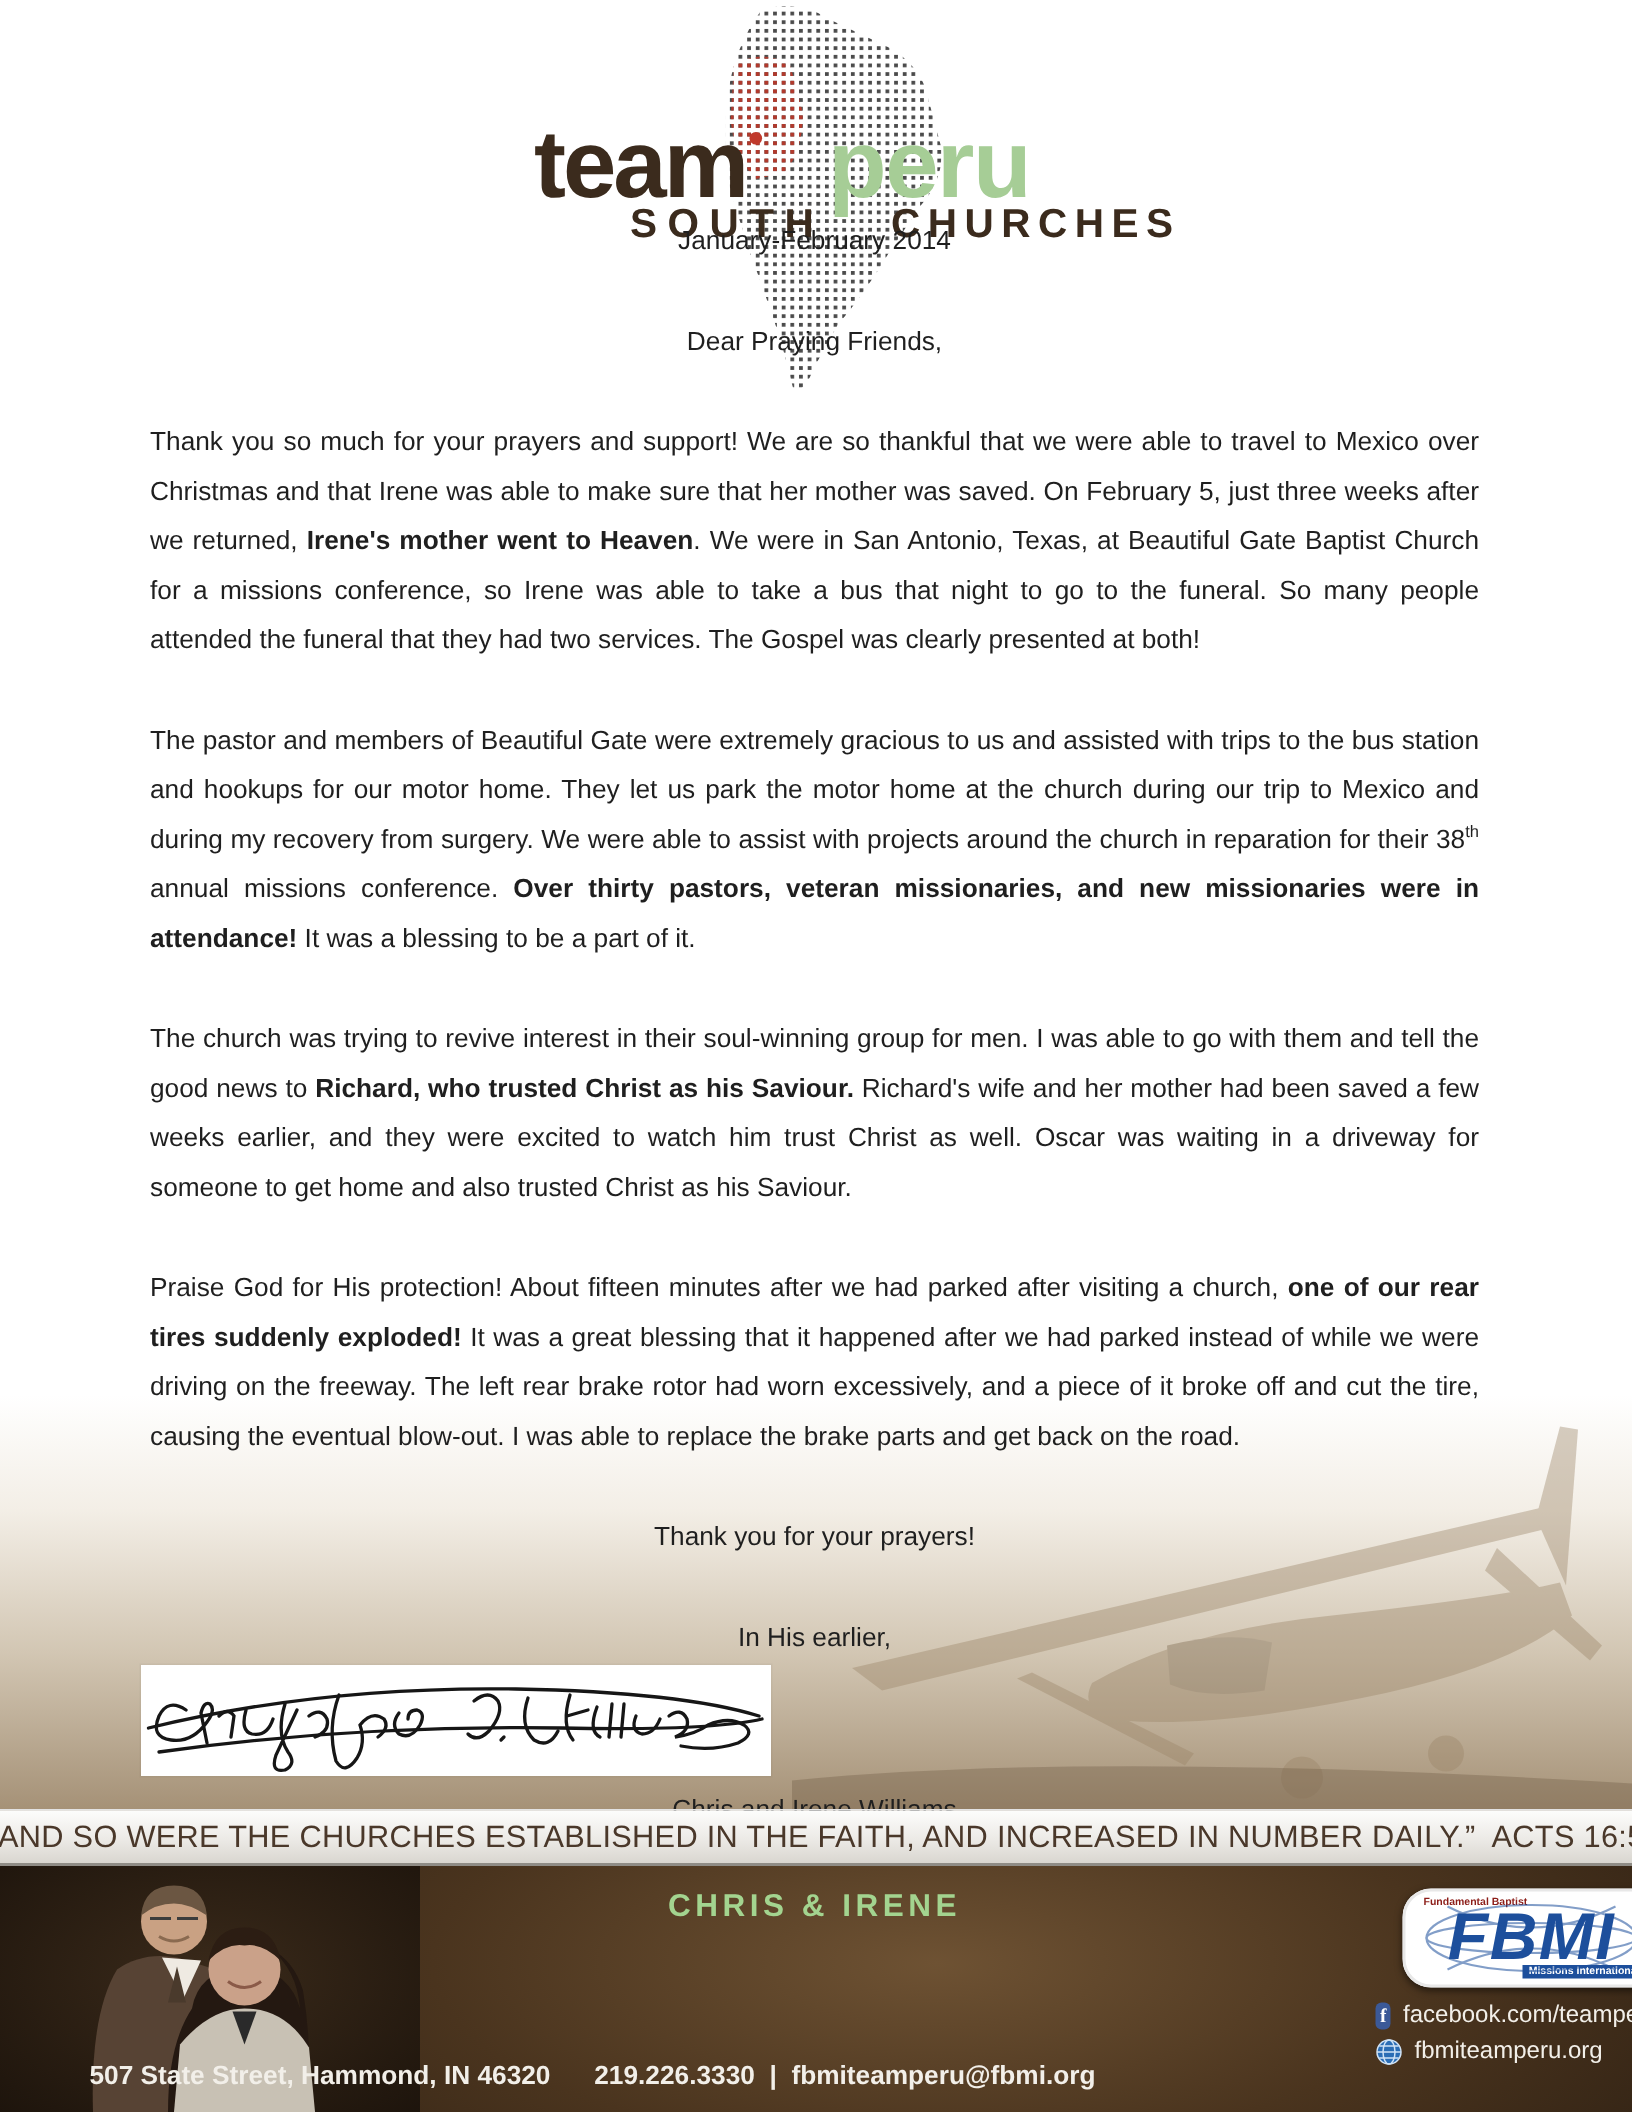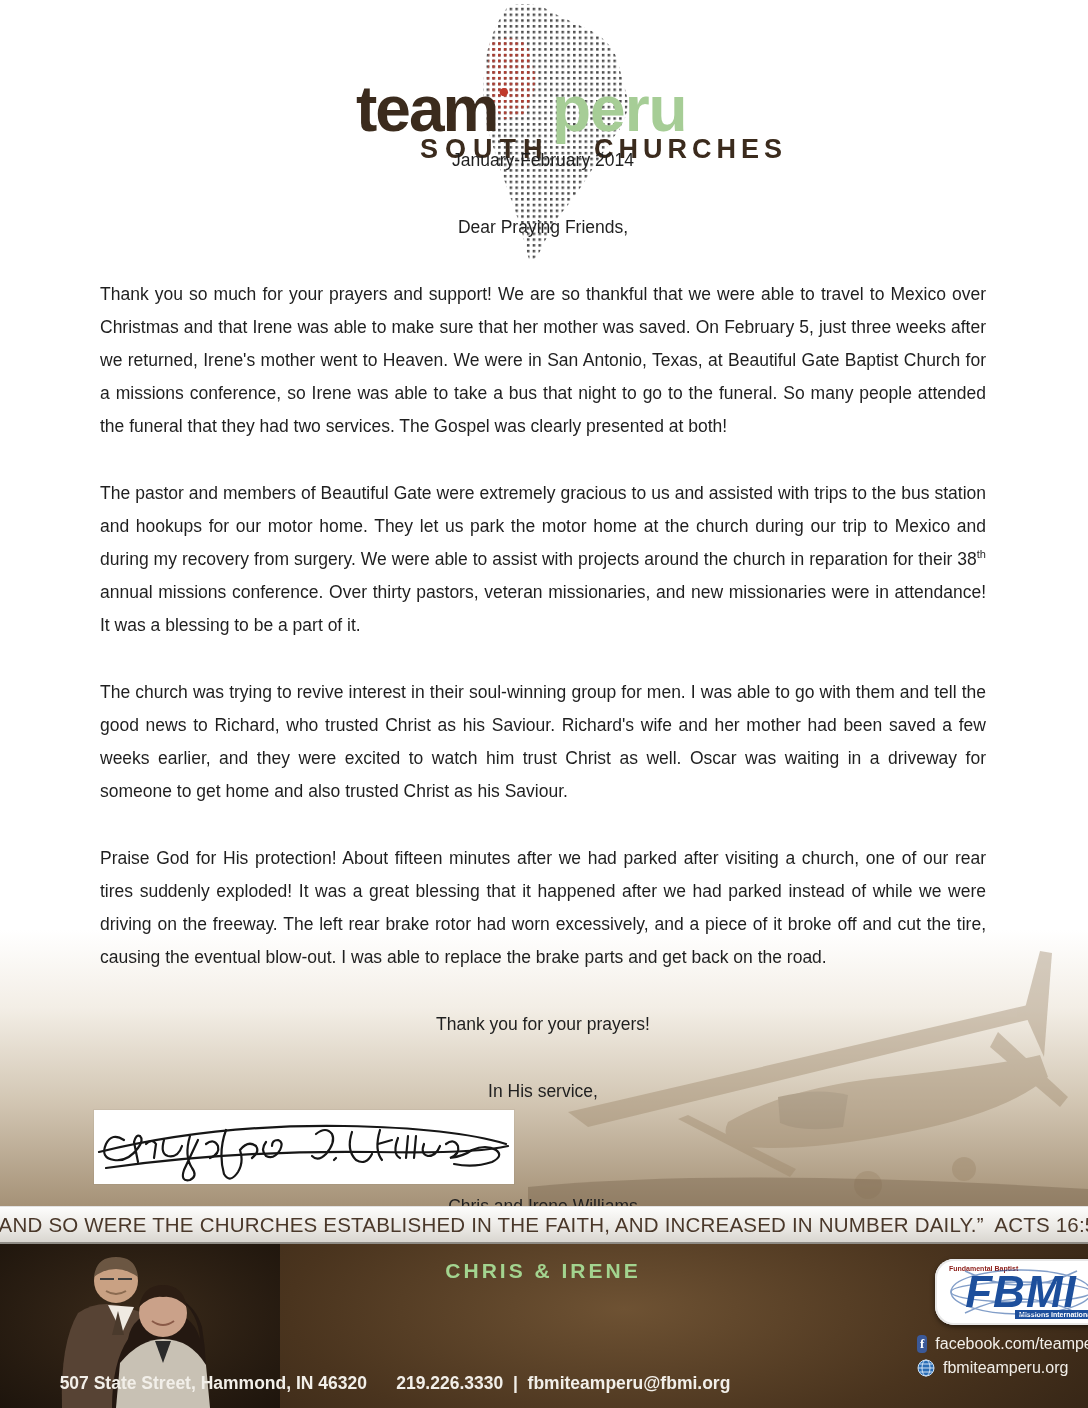--- a/index.html
+++ b/index.html
@@ -25,21 +25,21 @@
   .logo .word-south{position:absolute;left:420px;top:134px;font-size:27px;font-weight:700;
     letter-spacing:7px;color:#3b2b1d;}
   .logo .word-america{position:absolute;left:594px;top:134px;font-size:27px;font-weight:700;
     letter-spacing:5px;color:#3b2b1d;}
 
   
   .letter{position:absolute;left:100px;top:144px;width:886px;z-index:2;
     font-size:17.5px;line-height:33px;}
   .letter p{margin:0 0 34px 0;text-align:justify;}
   .letter .nojust{text-align:center;}
-  .letter .b, .letter b{font-weight:400;}
+  .letter .b, .letter b{font-weight:700;}
   .letter sup{font-size:11px;line-height:0;vertical-align:super;}
   .date{margin-bottom:30px;}
   .salutation{margin-bottom:34px;}
 
   .sig-box{position:relative;width:420px;height:74px;background:#ffffff;margin:-8px 0 6px -6px;
     box-shadow:0 0 0 1px rgba(0,0,0,0.03);}
   .sr{position:absolute;width:1px;height:1px;overflow:hidden;clip:rect(0 0 0 0);white-space:nowrap;}
 
   
   .verse{position:absolute;left:0;top:1206px;width:1088px;height:35px;z-index:3;
@@ -118,21 +118,21 @@
   <div class="letter">
     <p class="date nojust">January-February 2014</p>
     <p class="salutation nojust">Dear Praying Friends,</p>
 
     <p><span>Thank you so much for your prayers and support!  We are so thankful that we were able to travel to Mexico over Christmas and that Irene was able to make sure that her mother was saved.  On February 5, just three weeks after we returned, </span><span class="b">Irene's mother went to Heaven</span><span>.  We were in San Antonio, Texas, at Beautiful Gate Baptist Church for a missions conference, so Irene was able to take a bus that night to go to the funeral.  So many people attended the funeral that they had two services.  The Gospel was clearly presented at both!</span></p>
     <p><span>The pastor and members of Beautiful Gate were extremely gracious to us and assisted with trips to the bus station and hookups for our motor home.  They let us park the motor home at the church during our trip to Mexico and during my recovery from surgery.  We were able to assist with projects around the church in reparation for their 38</span><sup>th</sup><span> annual missions conference.  </span><span class="b">Over thirty pastors, veteran missionaries, and new missionaries were in attendance!</span><span>  It was a blessing to be a part of it.</span></p>
     <p><span>The church was trying to revive interest in their soul-winning group for men.  I was able to go with them and tell the good news to </span><span class="b">Richard, who trusted Christ as his Saviour.</span><span>  Richard's wife and her mother had been saved a few weeks earlier, and they were excited to watch him trust Christ as well.   Oscar was waiting in a driveway for someone to get home and also trusted Christ as his Saviour.</span></p>
     <p><span>Praise God for His protection!  About fifteen minutes after we had parked after visiting a church, </span><span class="b">one of our rear tires suddenly exploded!</span><span>  It was a great blessing that it happened after we had parked instead of while we were driving on the freeway.  The left rear brake rotor had worn excessively, and a piece of it broke off and cut the tire, causing the eventual blow-out.  I was able to replace the brake parts and get back on the road.</span></p>
 
     <p class="nojust">Thank you for your prayers!</p>
-    <p class="nojust" style="margin-bottom:10px">In His service,</p>
+    <p class="nojust" style="margin-bottom:10px">In His earlier,</p>
 
     <div class="sig-box">
       <span class="sr">Christopher D. Williams</span>
       <svg width="420" height="74" viewBox="0 0 420 74">
         <g fill="none" stroke="#161616" stroke-width="2.2" stroke-linecap="round">
           <path d="M30,30 Q18,22 12,34 Q6,48 20,50 Q34,52 44,38 Q50,30 46,26 Q42,24 40,32 L44,52 M52,34 Q58,28 62,34 L60,48 M70,30 Q66,44 74,46 Q84,48 88,36 M96,26 Q90,46 98,58 Q104,66 96,70 Q86,72 90,60 L104,30 M112,34 Q120,28 124,36 Q126,44 116,48"></path>
           <path d="M132,20 Q124,42 130,64 Q136,74 144,62 Q150,52 146,40 Q154,30 162,36 Q166,42 158,48 M172,32 Q166,40 172,46 Q180,50 186,40 Q190,32 184,30 Q178,30 178,36"></path>
           <path d="M5,42 Q120,14 250,16 Q360,18 412,34"></path>
           <path d="M222,24 Q232,16 238,24 Q242,32 232,44 Q224,52 218,46 M240,50 L242,48"></path>
           <path d="M258,22 Q252,40 262,50 Q272,56 278,44 M286,20 Q280,40 288,50 M284,34 L298,30 M304,28 Q298,44 306,48 M314,26 L312,48 M322,26 L320,48 M330,34 Q326,44 334,46 Q342,46 346,36 M352,34 Q360,28 364,36 Q366,44 356,48 Q370,46 378,40 Q392,34 402,40 Q410,46 398,52 Q380,58 360,54"></path>

